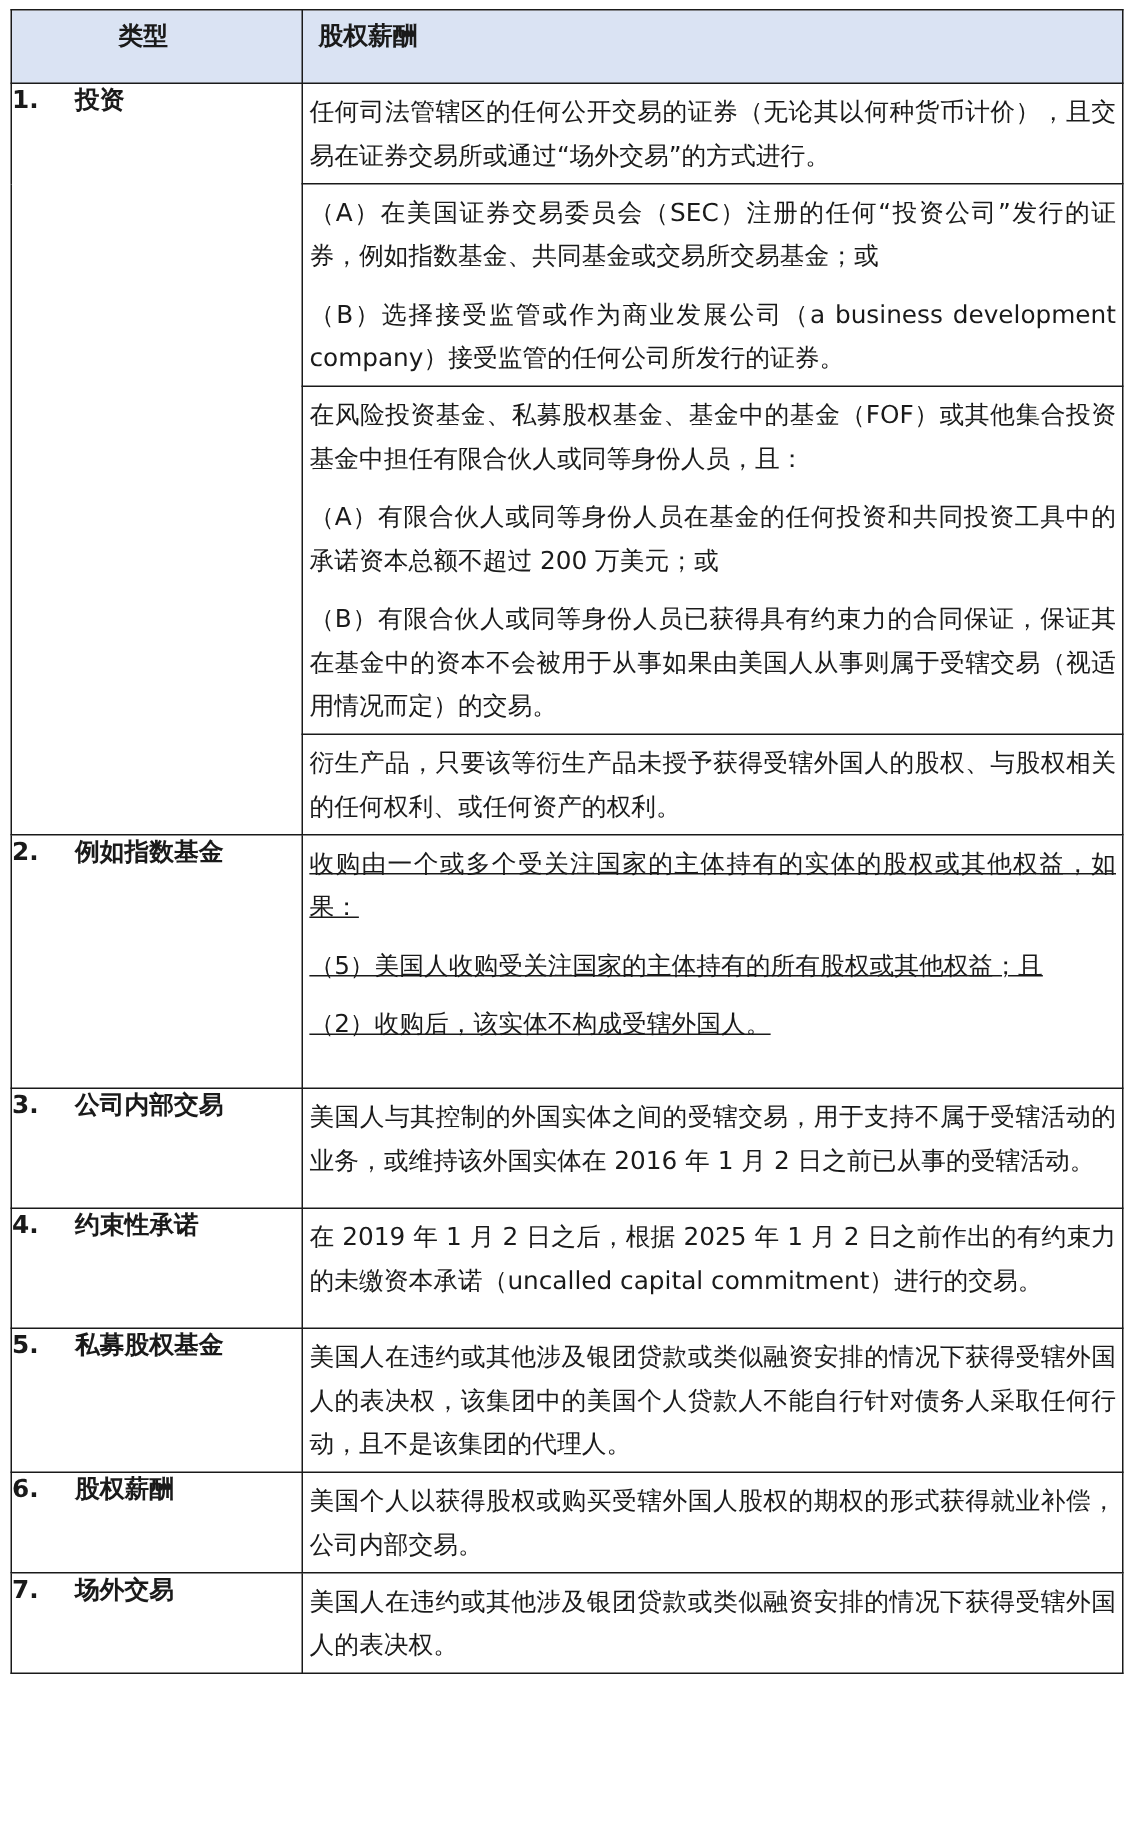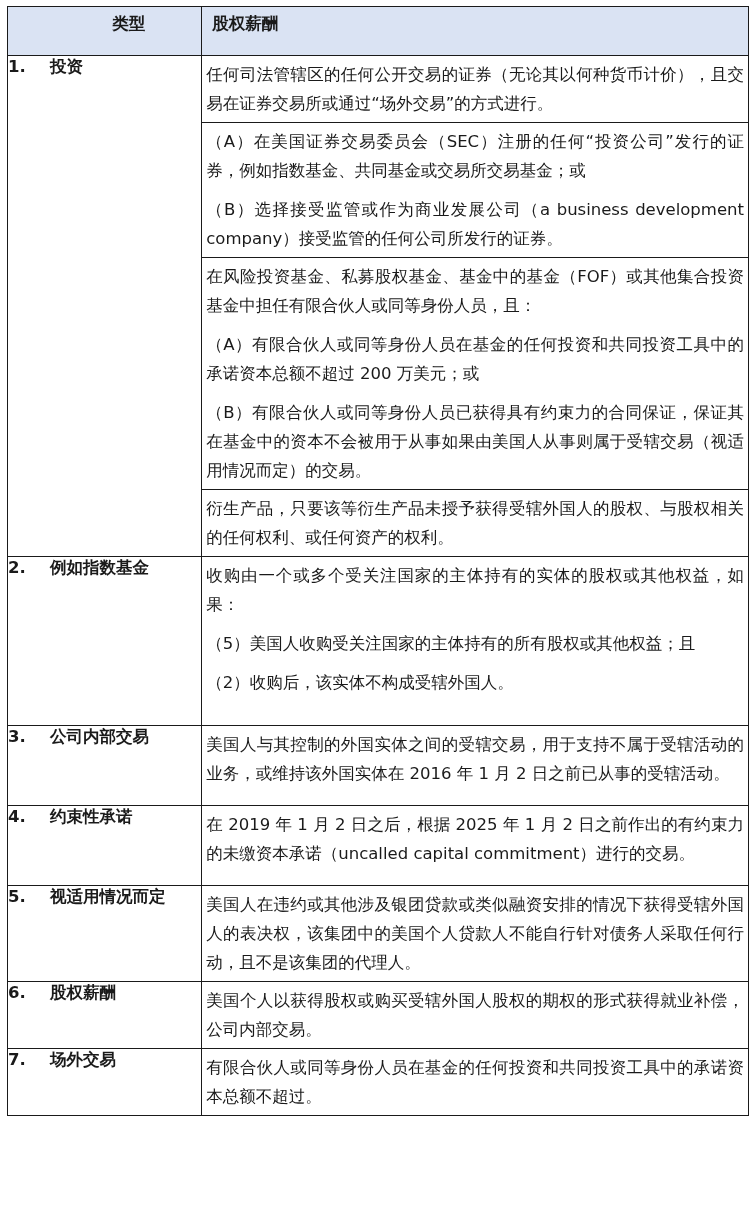--- a/index.html
+++ b/index.html
@@ -3,21 +3,21 @@
 <meta charset="utf-8">
 <style>
   html, body { margin: 0; padding: 0; background: #ffffff; }
   body { width: 755px; height: 1225px; position: relative; overflow: hidden;
          font-family: "DejaVu Sans", "Liberation Sans", sans-serif; color: #1a1a1a; }
   .tbl { position: absolute; left: 7px; top: 6px; width: 742px; border-collapse: collapse; table-layout: fixed; }
   .tbl td, .tbl th { border: 1.5px solid #1a1a1a; vertical-align: top; padding: 0; }
   .col-type { width: 194px; }
   .col-content { width: 546px; }
   .hdr th { background: #dae3f3; height: 42px; font-weight: bold; font-size: 16.5px; text-align: left; padding: 6px 0 0 0; }
-  .hdr .h-type { padding-left: 48px; text-align: center; }
+  .hdr .h-type { padding-left: 71px; }
   .hdr .h-content { padding-left: 10px; }
   .type-cell { padding: 8px 0 0 10px; font-weight: bold; font-size: 16.5px; white-space: nowrap; }
   .num { display: inline-block; width: 42px; }
   .content-cell { padding: 6px 6px 14px 10px; font-size: 16.5px; line-height: 29px; text-align: justify; }
   .content-cell p { margin: 4px; }
   .content-cell p + p { margin-top: 10px; }
 </style>
 </head>
 <body>
 
@@ -52,50 +52,50 @@
           <p>（B）有限合伙人或同等身份人员已获得具有约束力的合同保证，保证其在基金中的资本不会被用于从事如果由美国人从事则属于受辖交易（视适用情况而定）的交易。</p>
         </td>
       </tr>
       <tr>
         <td class="content-cell" style="height: 48px;">
           <p>衍生产品，只要该等衍生产品未授予获得受辖外国人的股权、与股权相关的任何权利、或任何资产的权利。</p>
         </td>
       </tr>
       <tr>
         <td class="type-cell" rowspan="1"><span class="num">2.</span><span>例如指数基金</span></td>
-        <td class="content-cell" style="height: 168px;">
+        <td class="content-cell" style="height: 168px; text-decoration: underline;">
           <p>收购由一个或多个受关注国家的主体持有的实体的股权或其他权益，如果：</p>
           <p>（5）美国人收购受关注国家的主体持有的所有股权或其他权益；且</p>
           <p>（2）收购后，该实体不构成受辖外国人。</p>
         </td>
       </tr>
       <tr>
         <td class="type-cell" rowspan="1"><span class="num">3.</span><span>公司内部交易</span></td>
         <td class="content-cell" style="height: 79px;">
           <p>美国人与其控制的外国实体之间的受辖交易，用于支持不属于受辖活动的业务，或维持该外国实体在 2016 年 1 月 2 日之前已从事的受辖活动。</p>
         </td>
       </tr>
       <tr>
         <td class="type-cell" rowspan="1"><span class="num">4.</span><span>约束性承诺</span></td>
         <td class="content-cell" style="height: 79px;">
           <p>在 2019 年 1 月 2 日之后，根据 2025 年 1 月 2 日之前作出的有约束力的未缴资本承诺（uncalled capital commitment）进行的交易。</p>
         </td>
       </tr>
       <tr>
-        <td class="type-cell" rowspan="1"><span class="num">5.</span><span>视适用情况而定</span></td>
+        <td class="type-cell" rowspan="1"><span class="num">5.</span><span>私募股权基金</span></td>
         <td class="content-cell" style="height: 79px;">
           <p>美国人在违约或其他涉及银团贷款或类似融资安排的情况下获得受辖外国人的表决权，该集团中的美国个人贷款人不能自行针对债务人采取任何行动，且不是该集团的代理人。</p>
         </td>
       </tr>
       <tr>
         <td class="type-cell" rowspan="1"><span class="num">6.</span><span>股权薪酬</span></td>
         <td class="content-cell" style="height: 50px;">
           <p>美国个人以获得股权或购买受辖外国人股权的期权的形式获得就业补偿，公司内部交易。</p>
         </td>
       </tr>
       <tr>
         <td class="type-cell" rowspan="1"><span class="num">7.</span><span>场外交易</span></td>
         <td class="content-cell" style="height: 51px;">
-          <p>有限合伙人或同等身份人员在基金的任何投资和共同投资工具中的承诺资本总额不超过。</p>
+          <p>美国人在违约或其他涉及银团贷款或类似融资安排的情况下获得受辖外国人的表决权。</p>
         </td>
       </tr>
     </tbody>
 </table>
 
 </body></html>

